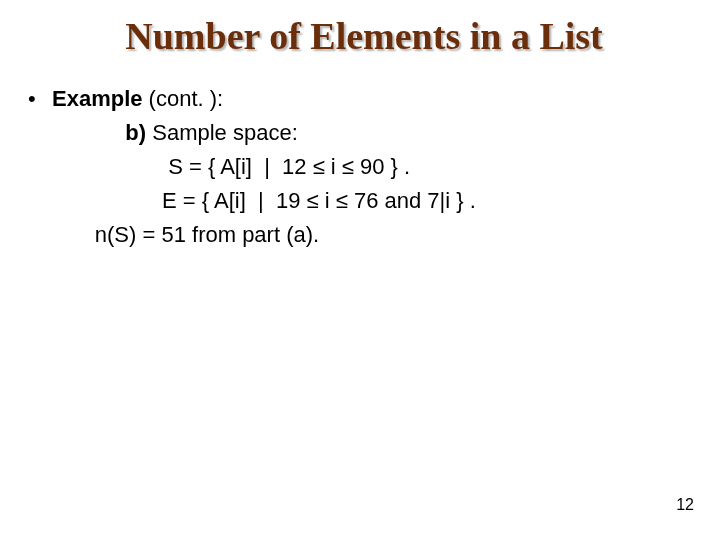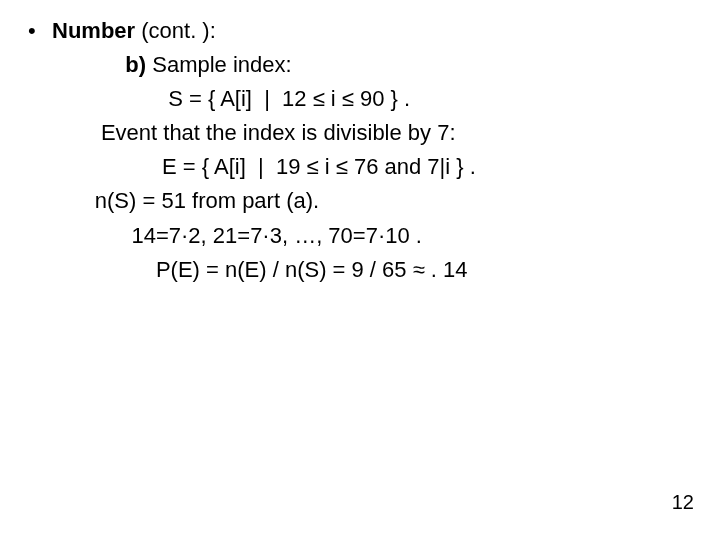--- a/index.html
+++ b/index.html
@@ -38,51 +38,50 @@
     width: 24px;
     flex: 0 0 24px;
   }
   .line { white-space: pre; }
   .b { font-weight: bold; }
   .i { }
   .pagenum {
     position: absolute;
     bottom: 26px;
     right: 26px;
-    font-size: 20px;
+    font-size: 16px;
     color: #000;
   }
 </style>
 </head>
 <body>
 
 <div class="slide">
+  <h1 class="title">Number of Elements in a List</h1>
 
   <div class="body">
     <div class="bullet">
       <div class="dot">•</div>
       <div>
 
-        <div class="line"><span class="b">Number</span><span class="i"> (cont. ):</span></div>
+        <div class="line"><span class="b">Example</span><span class="i"> (cont. ):</span></div>
 
 
-        <div class="line"><span>            </span><span class="b">b) </span><span>Sample index:</span></div>
+        <div class="line"><span>            </span><span class="b">b) </span><span>Sample space:</span></div>
 
         <div class="line"><span>                   </span><span>S = { A[i]  |  12 ≤ i ≤ 90 } .</span></div>
 
-        <div class="line"><span>        </span><span>Event that the index is divisible by 7:</span></div>
 
         <div class="line"><span>                  </span><span>E = { A[i]  |  19 ≤ i ≤ 76 and 7|i } .</span></div>
 
         <div class="line"><span>       </span><span>n(S) = 51 </span><span class="i">from part (a)</span><span>.</span></div>
 
-        <div class="line"><span>             </span><span>14=7·2, 21=7·3, …, 70=7·10 .</span></div>
+        <div class="line"><span>             </span></div>
 
 
 
-        <div class="line"><span>                 </span><span>P(E) = n(E) / n(S) = 9 / 65 ≈ . 14</span></div>
 
       </div>
     </div>
   </div>
 
   <div class="pagenum">12</div>
 </div>
 
 </body></html>

